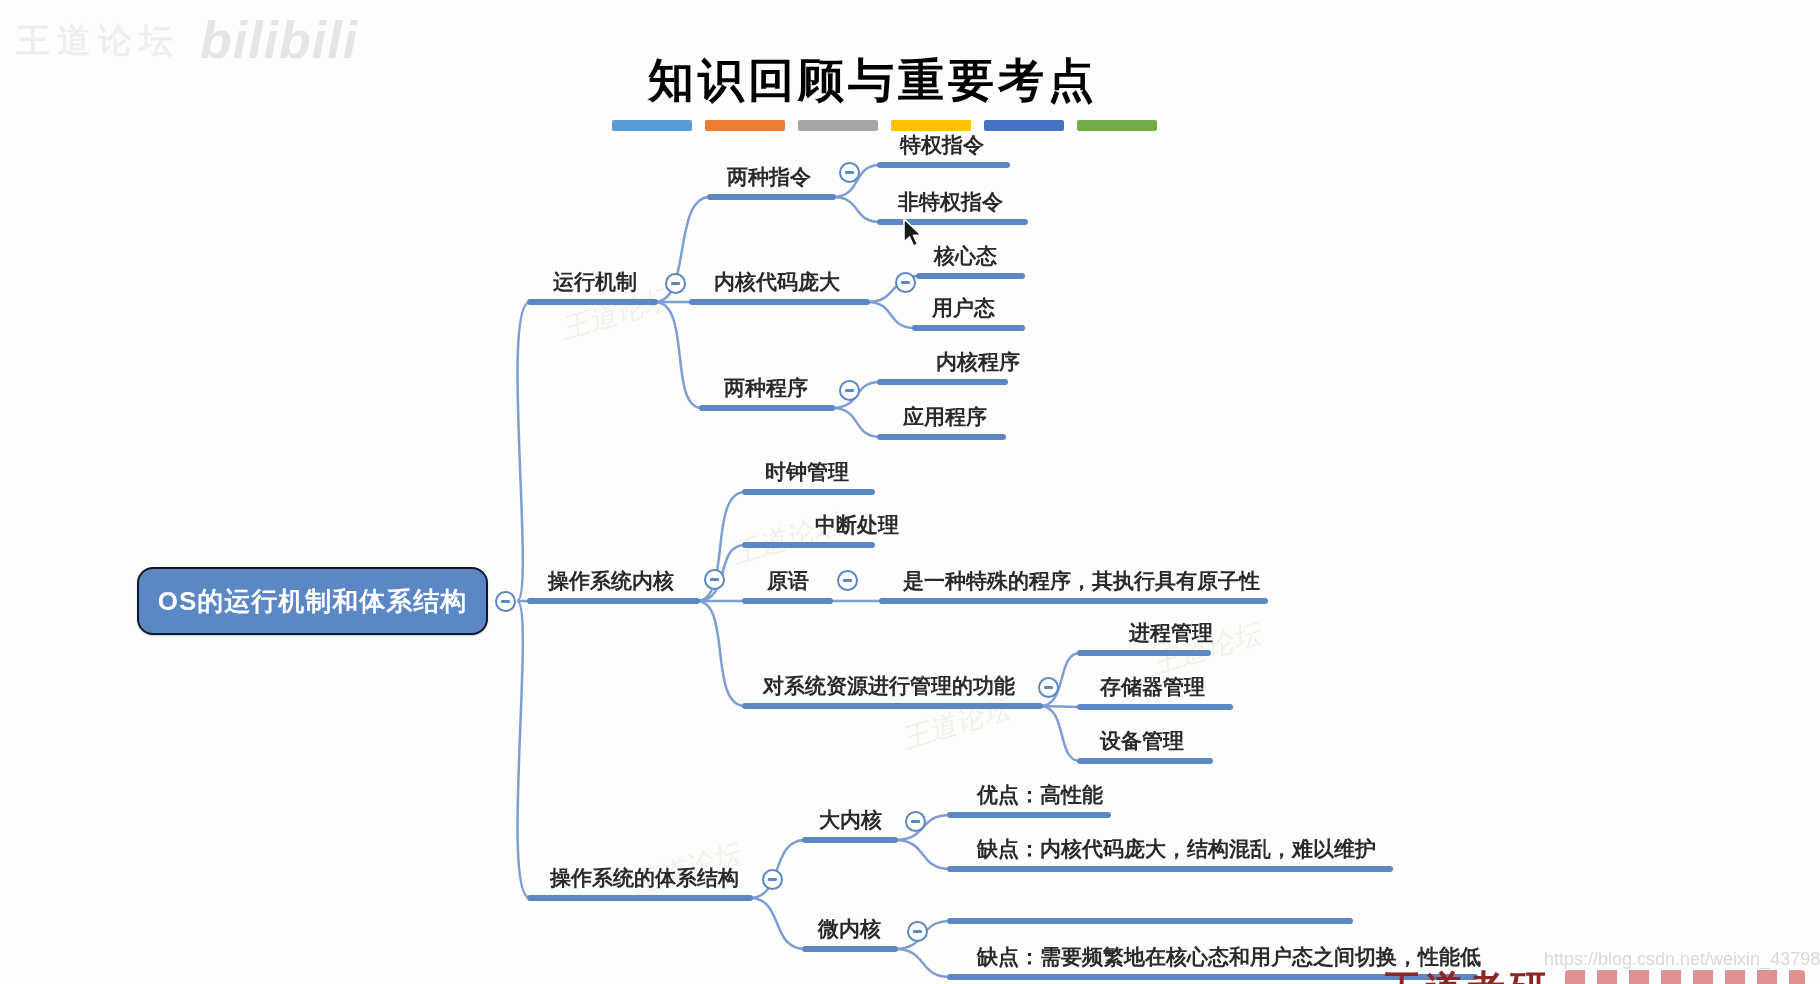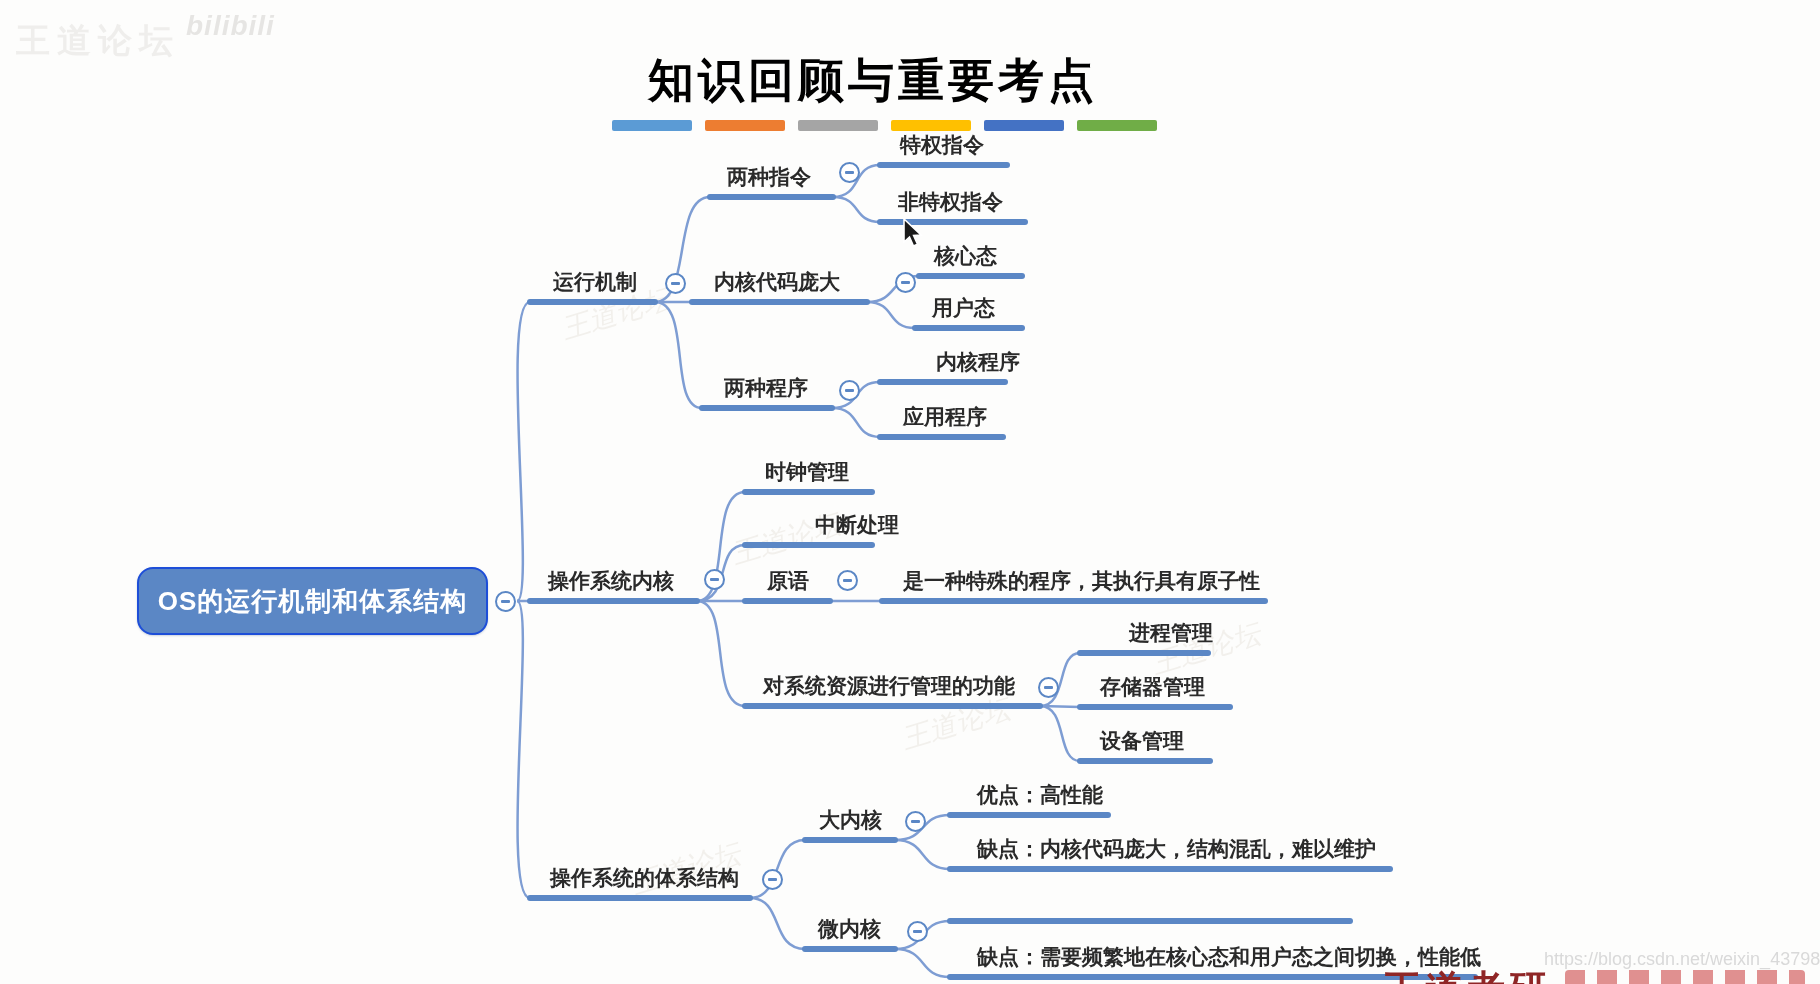--- a/index.html
+++ b/index.html
@@ -6,35 +6,35 @@
   .canvas{position:relative;width:1820px;height:984px;background:#fdfdfc;overflow:hidden;
           font-family:"Liberation Sans","DejaVu Sans",sans-serif;}
   
   .title{position:absolute;left:648px;top:50px;font-family:"Liberation Serif","DejaVu Serif",serif;
          font-size:46px;font-weight:700;color:#000000;letter-spacing:4px;white-space:nowrap;}
   .bars{position:absolute;left:612px;top:120px;white-space:nowrap;font-size:0;}
   .bar{display:inline-block;width:80px;height:11px;margin-right:13px;border-radius:2px;background:#ccc;}
   
   .nlabel{position:absolute;font-size:21px;font-weight:700;color:#2a2a2a;white-space:nowrap;line-height:1.3;}
   .root{position:absolute;left:137px;top:567px;width:351px;height:68px;background:#5b87c5;
-        border:2px solid #1d4ed8;border-radius:16px;display:flex;align-items:center;justify-content:center;
+        border:2px solid #0f172a;border-radius:16px;display:flex;align-items:center;justify-content:center;
         box-sizing:border-box;box-shadow:0 1px 2px rgba(60,90,140,.25);}
   .root span{color:#ffffff;font-size:26px;font-weight:700;letter-spacing:1px;white-space:nowrap;}
   
   .minus{position:absolute;width:21px;height:21px;border:2px solid #5b87c5;border-radius:50%;
          background:#ffffff;box-sizing:border-box;display:flex;align-items:center;justify-content:center;}
   .minus i{display:block;width:9px;height:2.5px;background:#5b87c5;border-radius:1px;}
   
   .edges{position:absolute;left:0;top:0;}
   .edges path.e{fill:none;stroke:#7e9dd3;stroke-width:2.5;}
   .edges line.u{stroke:#5b87c5;stroke-width:6;stroke-linecap:round;}
   
   .wm-forum{position:absolute;left:16px;top:18px;font-size:34px;font-weight:900;letter-spacing:7px;
             color:rgba(120,110,100,.10);white-space:nowrap;}
-  .wm-bili{position:absolute;left:186px;top:10px;font-size:28px;font-weight:900;font-style:italic;
+  .wm-bili{position:absolute;left:200px;top:10px;font-size:52px;font-weight:900;font-style:italic;
            color:rgba(110,105,100,.16);letter-spacing:1px;white-space:nowrap;}
   .wm-diag{position:absolute;font-size:28px;font-style:italic;font-family:"Liberation Serif",serif;
            color:rgba(150,125,95,.10);transform:rotate(-17deg);white-space:nowrap;}
   .wm-url{position:absolute;left:1544px;top:949px;font-size:18px;color:#d9d9d9;white-space:nowrap;}
   .wm-red{position:absolute;left:1383px;top:970px;height:14px;overflow:hidden;white-space:nowrap;}
   .wm-red span{font-size:38px;font-weight:900;color:#8f2626;letter-spacing:4px;vertical-align:top;line-height:1;}
   .wm-red .dots{display:inline-block;width:240px;height:30px;margin-left:14px;vertical-align:top;
     background:repeating-linear-gradient(90deg,#e09090 0 20px,rgba(0,0,0,0) 20px 32px);border-radius:4px;}
   
   .cursor{position:absolute;left:902px;top:218px;}

